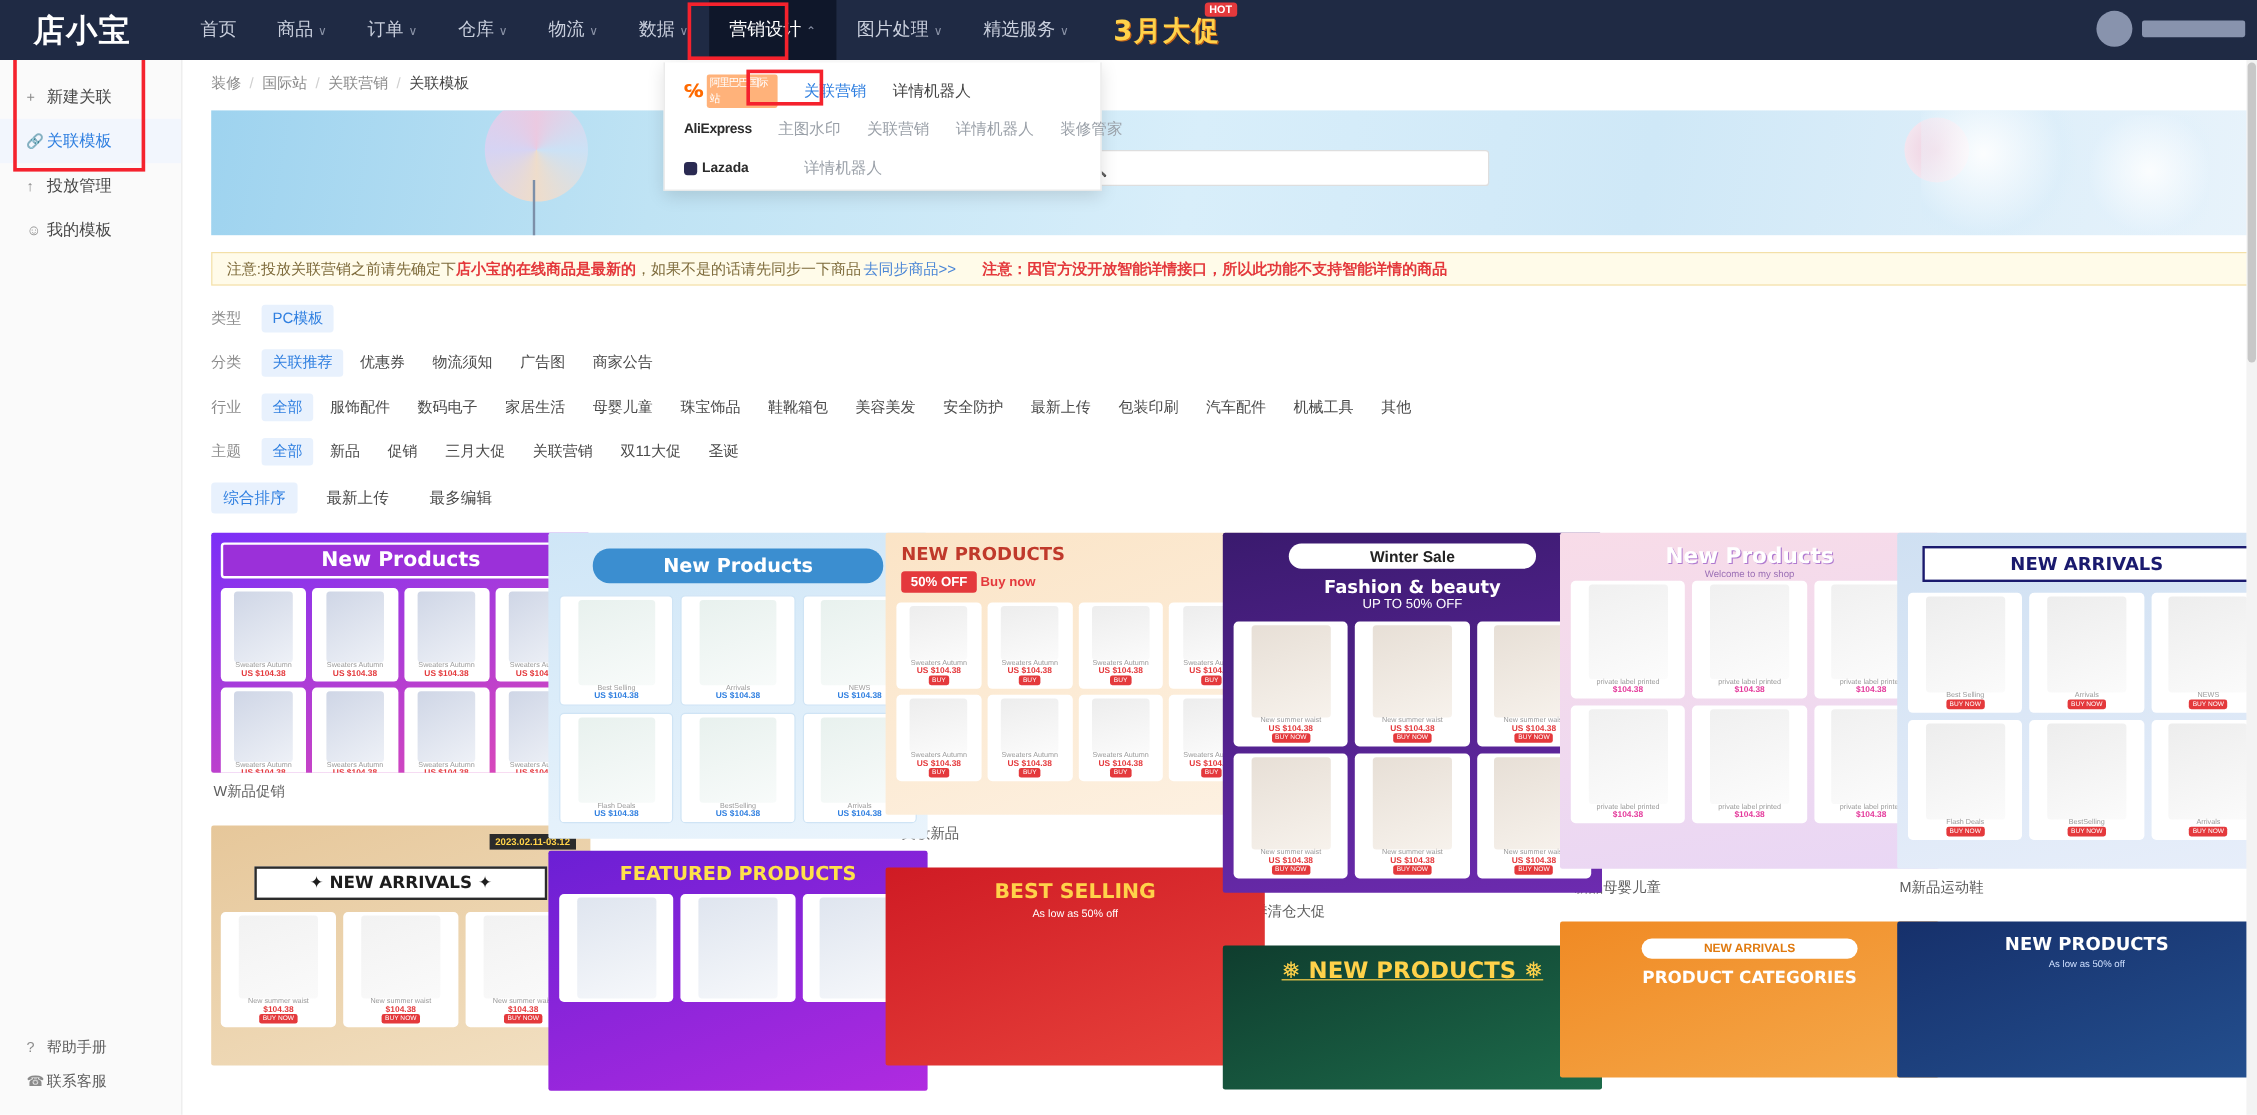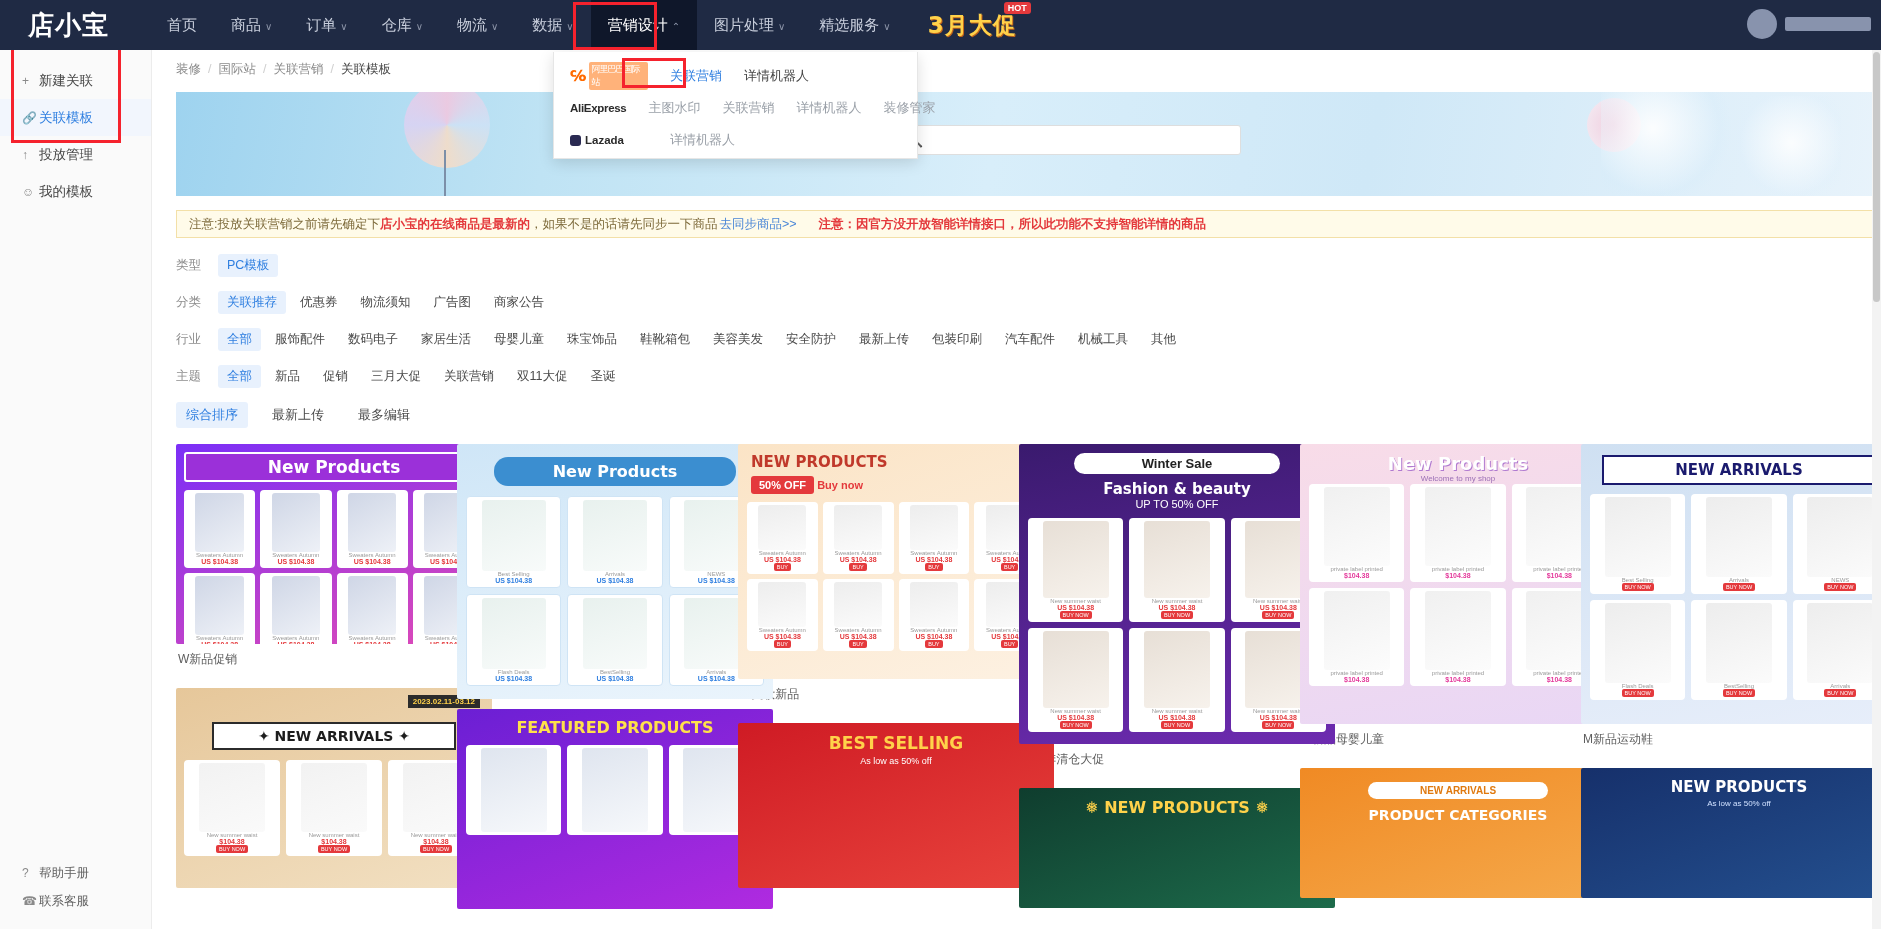--- a/index.html
+++ b/index.html
@@ -588,21 +588,21 @@
                 <div class="pname">New summer waist</div>
                 <div class="pprice">US $104.38</div>
                 <div class="btnred" style="background: rgb(228, 57, 60);">BUY NOW</div>
               </div>
             </div>
           </div>
           <div class="cap">W冬季清仓大促</div>
         </div>
         <div class="card">
           <div class="thumb" style="height: 120px; background: linear-gradient(160deg, rgb(15, 61, 46), rgb(29, 107, 75)); padding: 10px;">
-            <div class="t-hdr" style="color: rgb(255, 210, 74); font-size: 16px;">❅ NEW PRODUCTS ❅</div>
+            <div class="t-hdr" style="color: rgb(255, 210, 74); font-size: 19px; text-decoration: underline;">❅ NEW PRODUCTS ❅</div>
           </div>
           <div class="cap"></div>
         </div>
       </div>
       <div class="col">
         <div class="card">
           <div class="thumb" style="height: 280px; background: linear-gradient(170deg, rgb(248, 220, 232), rgb(233, 215, 245)); padding: 9px;">
             <div class="t-hdr" style="color: rgb(255, 255, 255); font-size: 18px; text-shadow: rgb(176, 122, 208) 1px 1px 0px;">New Products</div>
             <div style="color: rgb(155, 111, 181); font-size: 8px; text-align: center; margin-bottom: 1px;">Welcome to my shop</div>
             <div class="prodgrid" style="grid-template-columns: repeat(3, 1fr); gap: 6px;">

